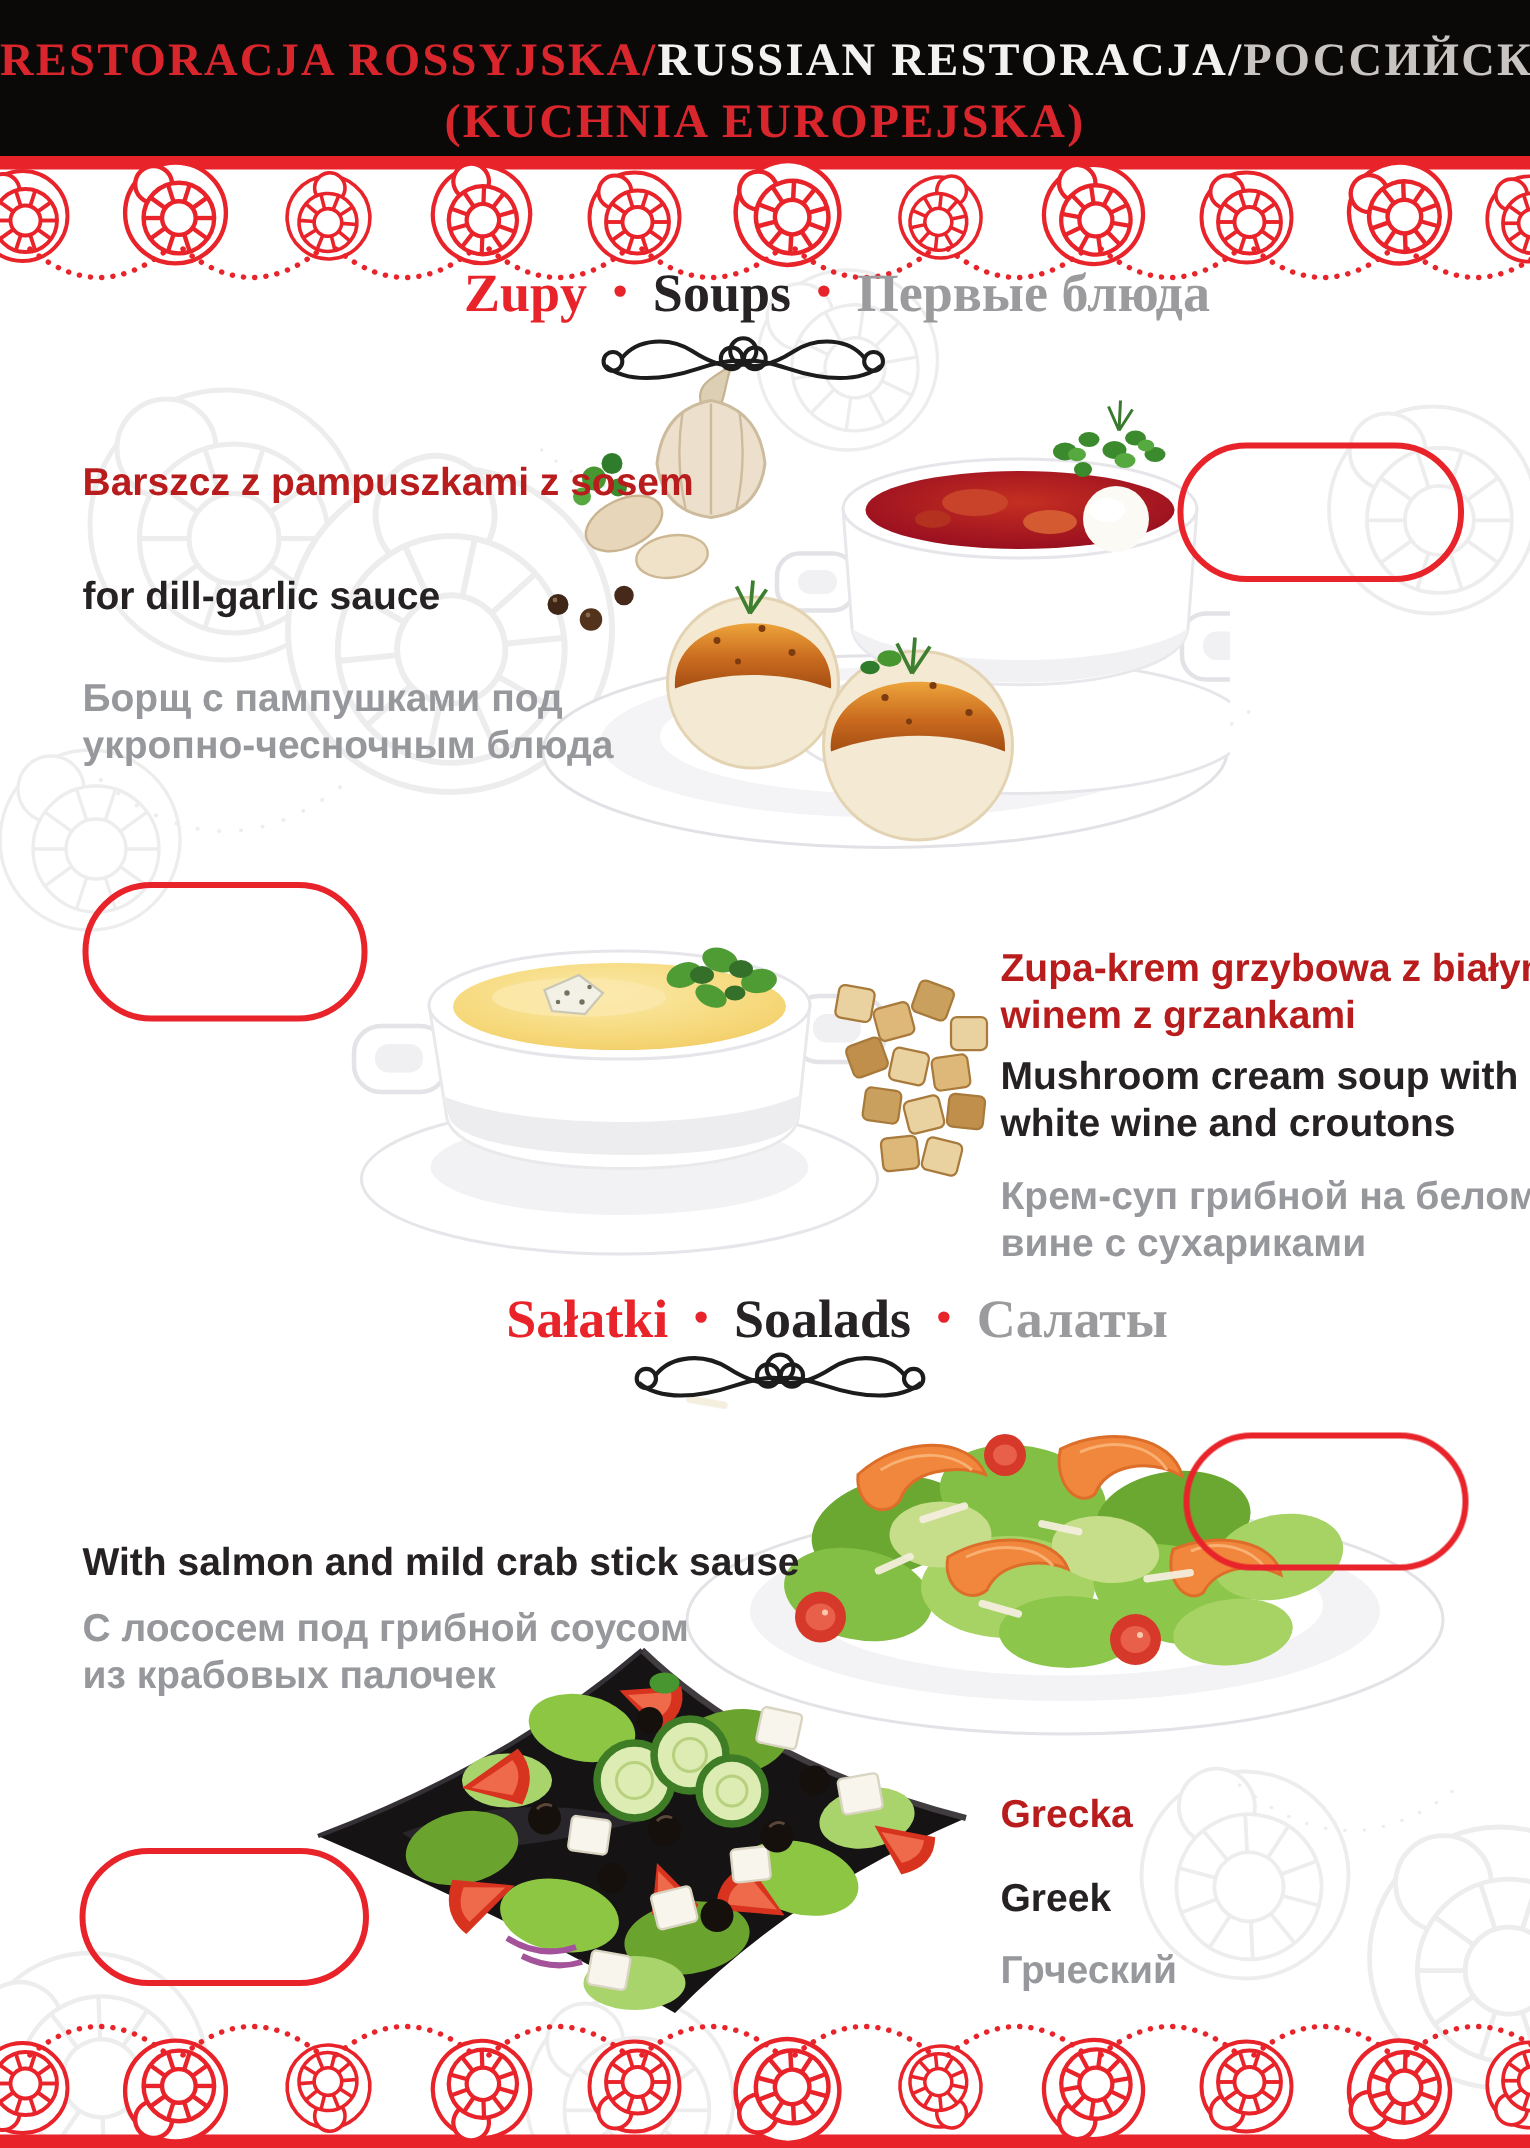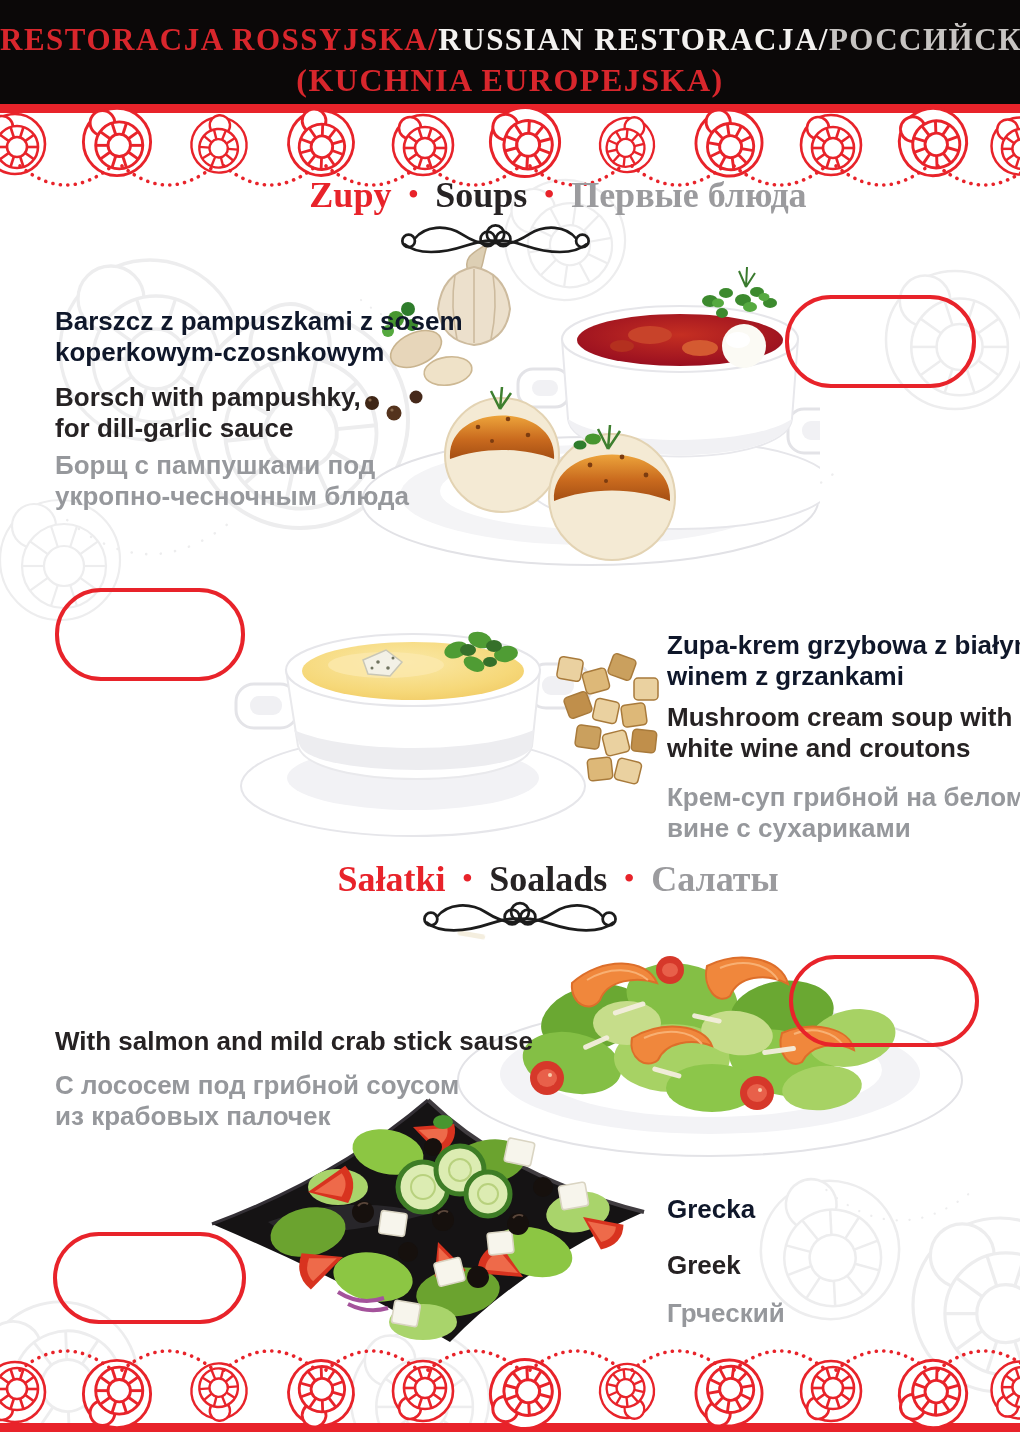--- a/index.html
+++ b/index.html
@@ -27,21 +27,21 @@
                  font-family:"Liberation Serif",serif;font-weight:700;font-size:36px;white-space:nowrap;padding-left:48px;}
   .section-title .pl{color:#e8232a;}
   .section-title .en{color:#272324;}
   .section-title .ru{color:#9b9b9e;}
   .section-title .bullet{color:#e8232a;padding:0 17px;font-size:28px;vertical-align:4px;}
 
   .flourish{position:absolute;z-index:4;}
 
   
   .dish{position:absolute;font-size:26px;font-weight:700;line-height:31px;z-index:5;white-space:nowrap;}
-  .dish.pl{color:#0f172a;}
+  .dish.pl{color:#b91c1c;}
   .dish.en{color:#262223;}
   .dish.ru{color:#96989c;}
 
   
   .price{position:absolute;border:4.5px solid #e8232a;border-radius:46px;z-index:6;background:transparent;}
 
   .photo{position:absolute;z-index:2;}
 </style>
 </head>
 <body>
@@ -154,24 +154,22 @@
     <span class="pl">Zupy</span><span class="bullet">•</span><span class="en">Soups</span><span class="bullet">•</span><span class="ru">Первые блюда</span>
   </div>
   <svg class="flourish" style="left:398px;top:220px" width="195" height="36" viewBox="0 0 202 36">
     <g stroke="#1c1c1c" stroke-width="2.8" fill="none">
         <use href="#flourish"></use>
       </g>
   </svg>
 
   <div class="dish pl" style="left:55px;top:306px">
     <div>Barszcz z pampuszkami z sosem</div>
-      <div>koperkowym-czosnkowym</div>
   </div>
   <div class="dish en" style="left:55px;top:382px">
-    <div>Borsch with pampushky,</div>
       <div>for dill-garlic sauce</div>
   </div>
   <div class="dish ru" style="left:55px;top:450px">
     <div>Борщ с пампушками под</div>
       <div>укропно-чесночным блюда</div>
   </div>
   <div class="price" style="left:785px;top:295px;width:183px;height:85px"></div>
 
   <svg class="photo" style="left:350px;top:243px" width="470" height="330" viewBox="0 0 470 330">
     <defs>

